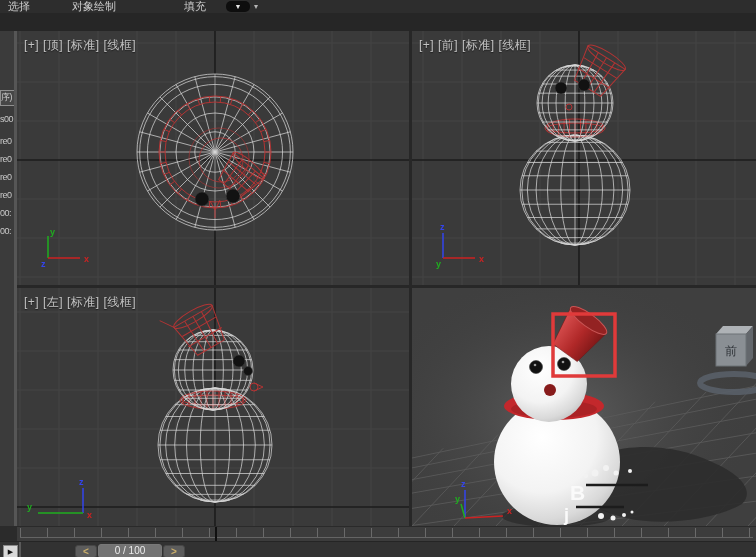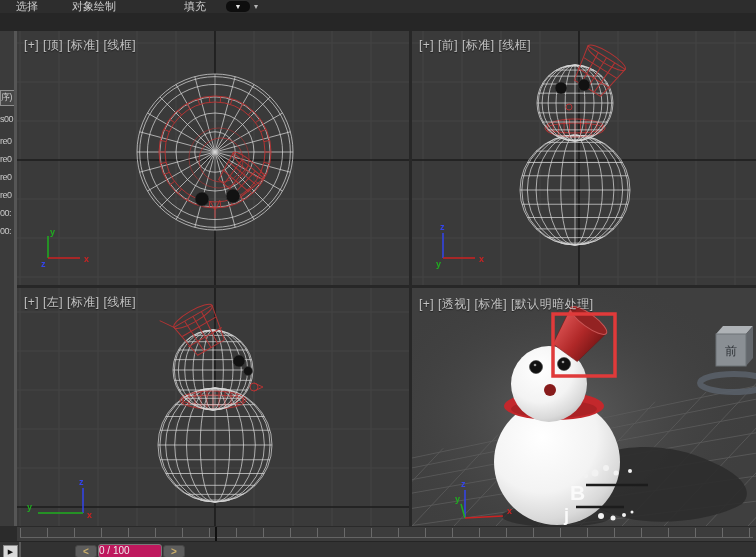--- a/index.html
+++ b/index.html
@@ -34,34 +34,34 @@
   .pg{stroke:#5b5b5b;stroke-width:1;opacity:.85;}
   
   #trackbar{left:17px;top:526px;width:739px;height:15px;background:#3c3c3c;border-top:1px solid #2a2a2a;}
   #ticks{position:absolute;left:3px;top:1px;width:733px;height:9px;
          background:repeating-linear-gradient(90deg,#6a6a6a 0 1px,transparent 1px 27px);}
   #tick-line{position:absolute;left:3px;top:10px;width:733px;height:1px;background:#646464;}
   #frame-marker{position:absolute;left:198px;top:0;width:2px;height:14px;background:#101010;}
   #bottombar{left:0;top:541px;width:756px;height:16px;background:#323232;border-top:1px solid #252525;}
   .tl-btn{position:absolute;background:#5c5c5c;border:1px solid #474747;border-radius:3px;
           color:#c9ad6a;font-size:10px;font-weight:bold;text-align:center;cursor:pointer;}
-  #time-slider{position:absolute;left:98px;top:2px;width:62px;height:12px;background:#be185d;
+  #time-slider{position:absolute;left:98px;top:2px;width:62px;height:12px;background:#737373;
                border:1px solid #787878;border-radius:3px;color:#ececec;font-size:10px;
-               line-height:12px;text-align:left;cursor:pointer;}
+               line-height:12px;text-align:center;cursor:pointer;}
   #open-panel-btn{position:absolute;left:3px;top:3px;width:13px;height:12px;background:#d9d9d9;
                   border:1px solid #8a8a8a;color:#111;font-size:7px;line-height:12px;text-align:center;cursor:pointer;}
   #bb-divider{position:absolute;left:19px;top:0;width:2px;height:16px;background:#5a5a5a;}
 </style>
 </head>
 <body>
 
 <div id="app">
 
   <div class="abs" id="menubar">
-    <span class="menu-item" style="left:16px">选择</span>
+    <span class="menu-item" style="left:8px">选择</span>
     <span class="menu-item" style="left:72px">对象绘制</span>
     <span class="menu-item" style="left:184px">填充</span>
     <span class="pill">
       <span>▼</span>
     </span>
     <span class="pill-caret">▾</span>
   </div>
   <div class="abs" id="ribbon-strip"></div>
 
   <div class="abs" id="left-panel">
@@ -473,21 +473,20 @@
           </g>
           <g>
             <line x1="53" y1="230" x2="53" y2="202" class="" style="stroke:#3344ee;stroke-width:1.5"></line>
             <text x="49" y="199" fill="#3344ee" font-size="9" font-weight="bold">z</text>
             <line x1="53" y1="230" x2="49" y2="216" class="" style="stroke:#1faf1f;stroke-width:1.5"></line>
             <text x="43" y="214" fill="#1faf1f" font-size="9" font-weight="bold">y</text>
             <line x1="53" y1="230" x2="91" y2="228" class="" style="stroke:#cc2222;stroke-width:1.5"></line>
             <text x="95" y="226" fill="#cc2222" font-size="9" font-weight="bold">x</text>
           </g>
         </svg>
-      <div class="vp-label" style="top:8px">[+] [透视] [标准] [默认明暗处理]</div>
     </div>
   </div>
 
   <div class="abs" id="trackbar">
     <div id="ticks"></div>
     <div id="tick-line"></div>
     <div id="frame-marker"></div>
   </div>
 
   <div class="abs" id="bottombar">

